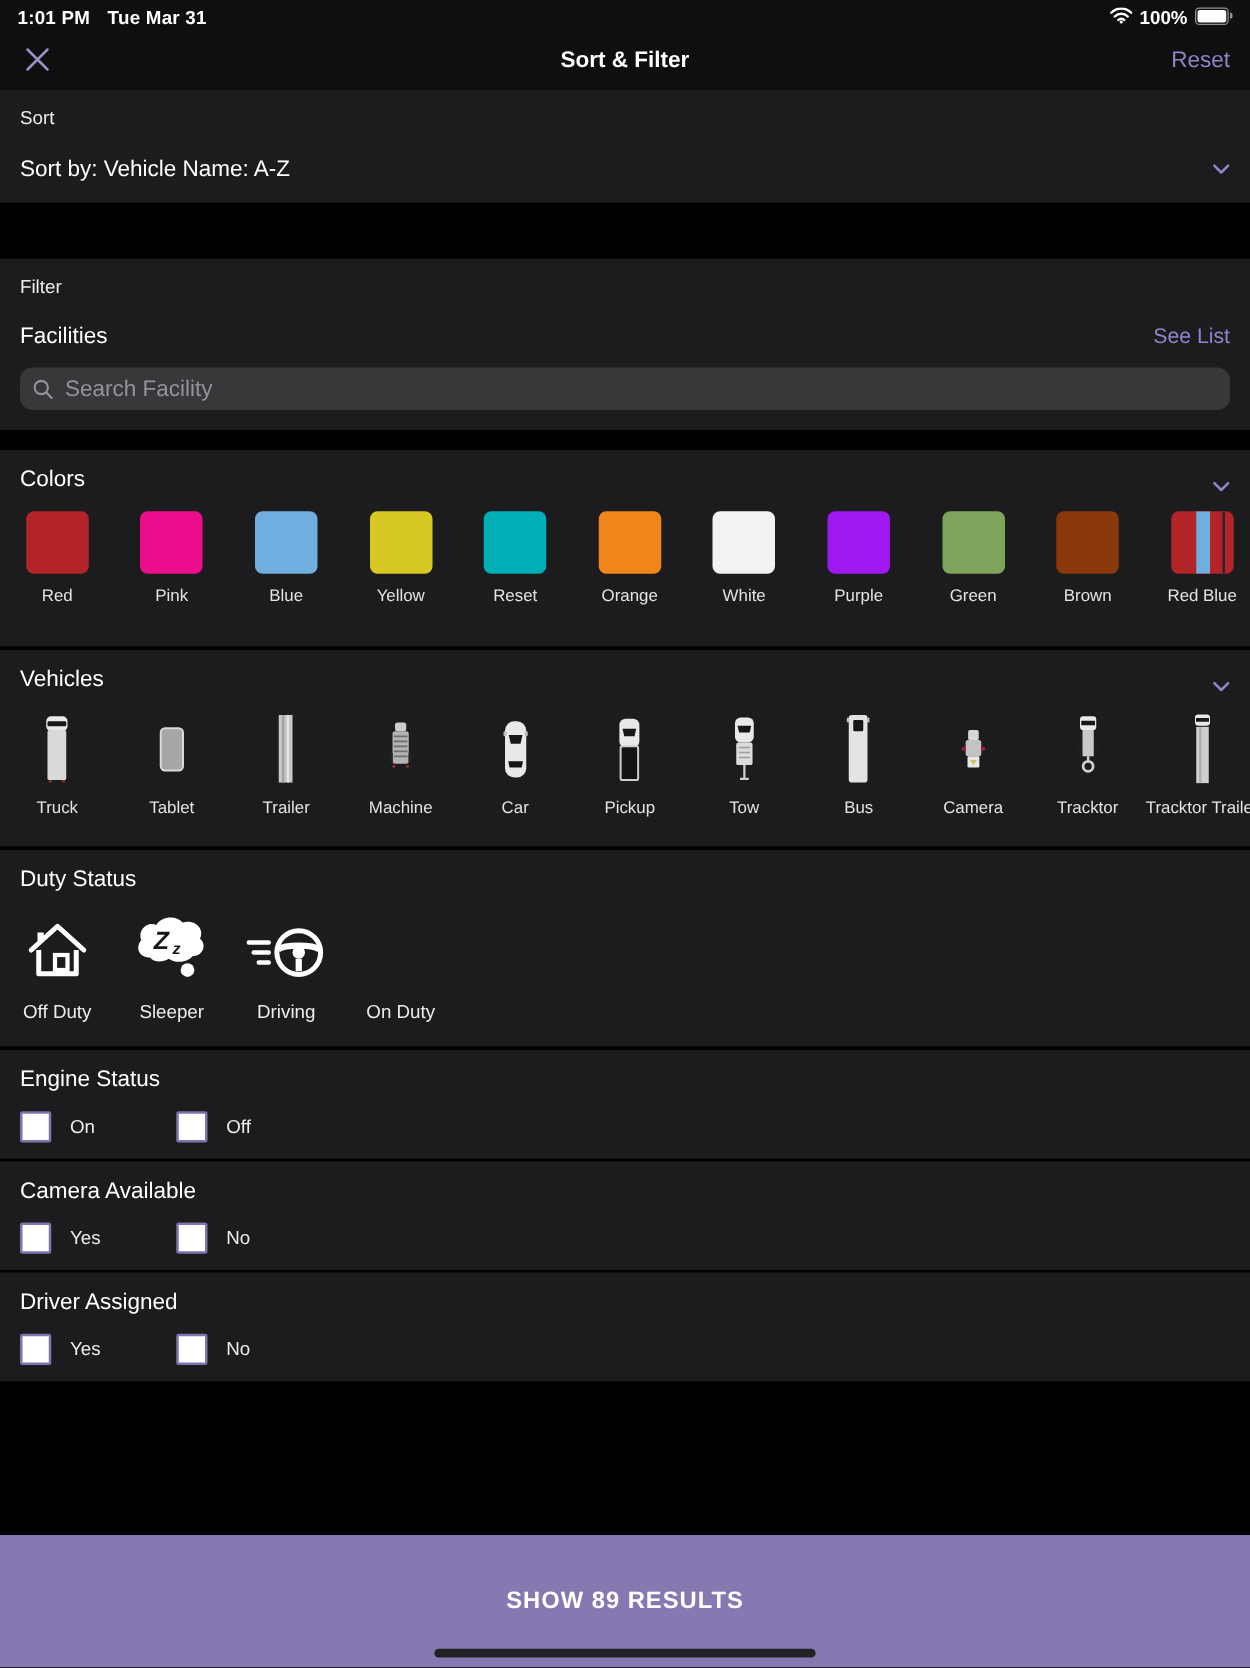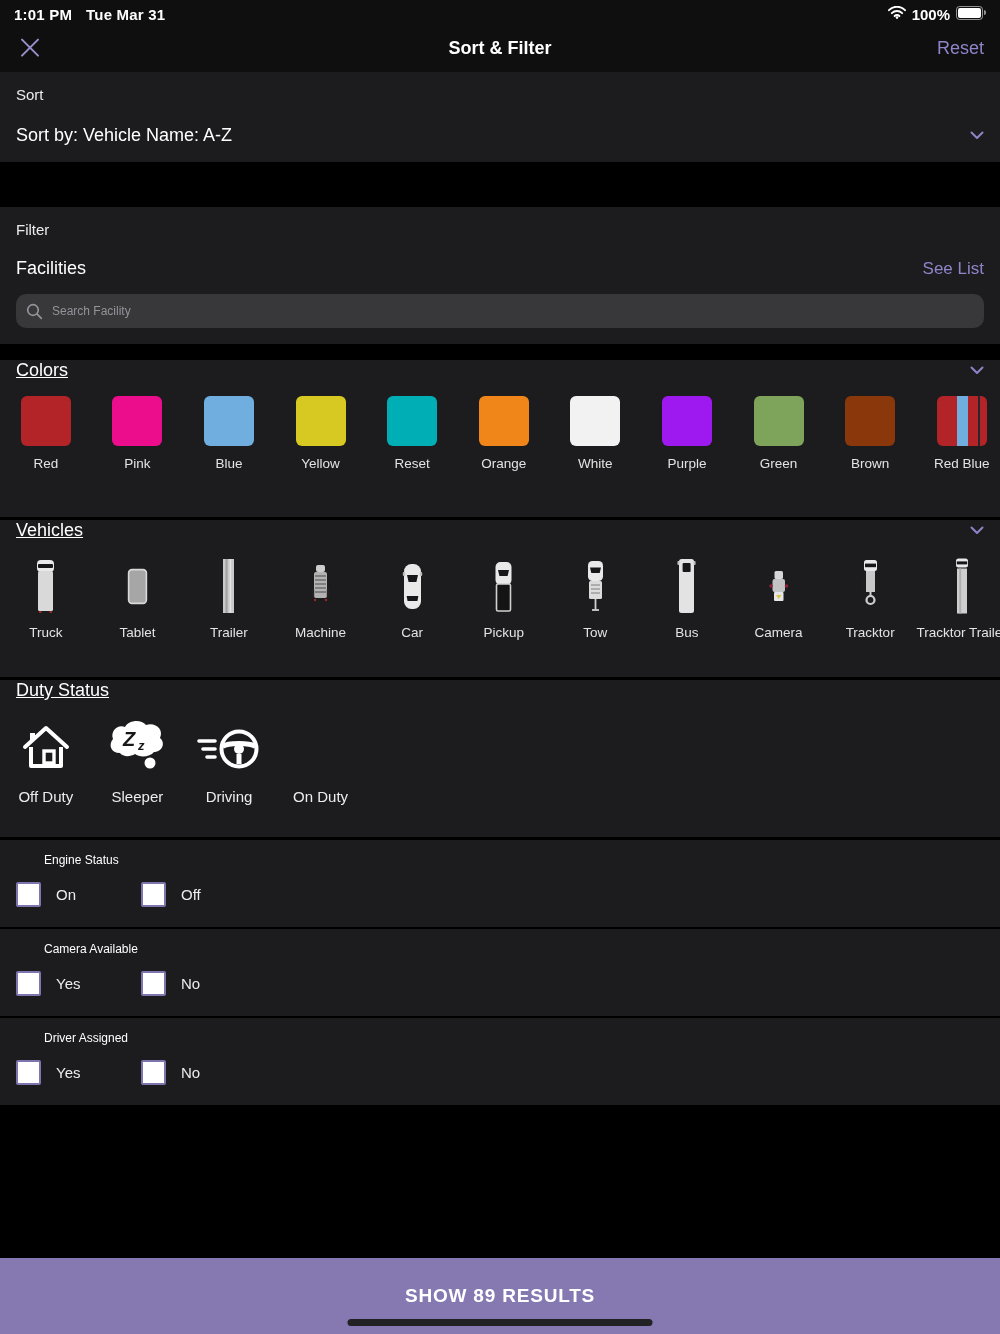--- a/index.html
+++ b/index.html
@@ -23,44 +23,44 @@
   
   .section{background:#1c1c1e;padding:0 16px;box-sizing:border-box;}
   .micro-label{font-size:15px;color:#ececec;padding-top:14px;}
   #sort-section{height:90px;margin-bottom:45px;}
   .sort-row{display:flex;justify-content:space-between;align-items:center;margin-top:22px;font-size:18px;}
   #filter-section{height:137px;margin-bottom:16px;}
   .facilities-row{display:flex;justify-content:space-between;align-items:center;margin-top:20px;gap:36px;}
   .facilities-label{font-size:18px;}
   .see-list{font-size:17px;color:var(--accent);cursor:pointer;}
   .searchbox{margin-top:15px;height:34px;background:#38383a;border-radius:10px;display:flex;align-items:center;padding:0 10px;gap:7px;}
-  .searchbox input{background:transparent;border:none;outline:none;color:#bef264;font-size:12px;width:100%;font-family:inherit;}
+  .searchbox input{background:transparent;border:none;outline:none;color:#bef264;font-size:18px;width:100%;font-family:inherit;}
   .searchbox input::placeholder{color:#93939a;}
-  .section-head{display:flex;justify-content:space-between;align-items:center;text-decoration:underline;}
+  .section-head{display:flex;justify-content:space-between;align-items:flex-end;padding-top:13px;}
   .section-title{font-size:18px;font-weight:400;}
   .chev{flex:0 0 auto;}
   #colors-section,#vehicles-section,#duty-section{height:157px;margin-bottom:3px;}
   .icon-row{display:flex;margin-top:12px;margin-left:-16px;}
   .cell{flex:0 0 91.6px;display:flex;flex-direction:column;align-items:center;cursor:pointer;}
   .swatch{width:50px;height:50px;border-radius:6px;margin-top:3px;position:relative;overflow:hidden;}
   .swatch .stripe{position:absolute;top:0;bottom:0;left:20px;width:11px;}
   .swatch .stripe-line{position:absolute;top:0;bottom:0;left:41px;width:2px;background:#27272a;}
   .cell-label{font-size:13.5px;color:#e3e3e3;margin-top:9px;text-align:center;line-height:1.3;}
   .veh-icon{height:62px;display:flex;align-items:flex-end;justify-content:center;}
   .duty-icon{height:56px;display:flex;align-items:flex-end;justify-content:center;margin-top:4px;}
   .duty-label{font-size:15px;color:#ececec;margin-top:15px;text-align:center;}
   
   .toggle-section{height:87px;margin-bottom:2px;}
-  .toggle-title{font-size:12px;padding-top:13px;margin-left:28px;}
+  .toggle-title{font-size:18px;padding-top:13px;}
   .options-row{display:flex;margin-top:15px;}
   .option{display:flex;align-items:center;width:125px;}
   .checkbox{width:25px;height:25px;background:#fff;border:2px solid #7f74ad;border-radius:2px;box-sizing:border-box;cursor:pointer;flex:0 0 auto;}
   .option-label{font-size:15px;color:#ececec;margin-left:15px;}
   
-  .footer-btn{position:absolute;left:0;right:0;bottom:0;height:76px;display:flex;align-items:center;justify-content:center;cursor:pointer;}
+  .footer-btn{position:absolute;left:0;right:0;bottom:0;height:106px;display:flex;align-items:center;justify-content:center;cursor:pointer;}
   .footer-label{font-size:19px;font-weight:600;letter-spacing:.8px;color:#fff;}
   .home-indicator{position:absolute;left:50%;bottom:8px;transform:translateX(-50%);width:305px;height:7px;border-radius:4px;background:#222224;}
   svg{display:block;}
 </style>
 </head>
 <body>
 
 <div class="top-block">
   <div class="statusbar">
     <div class="statusbar-left">

